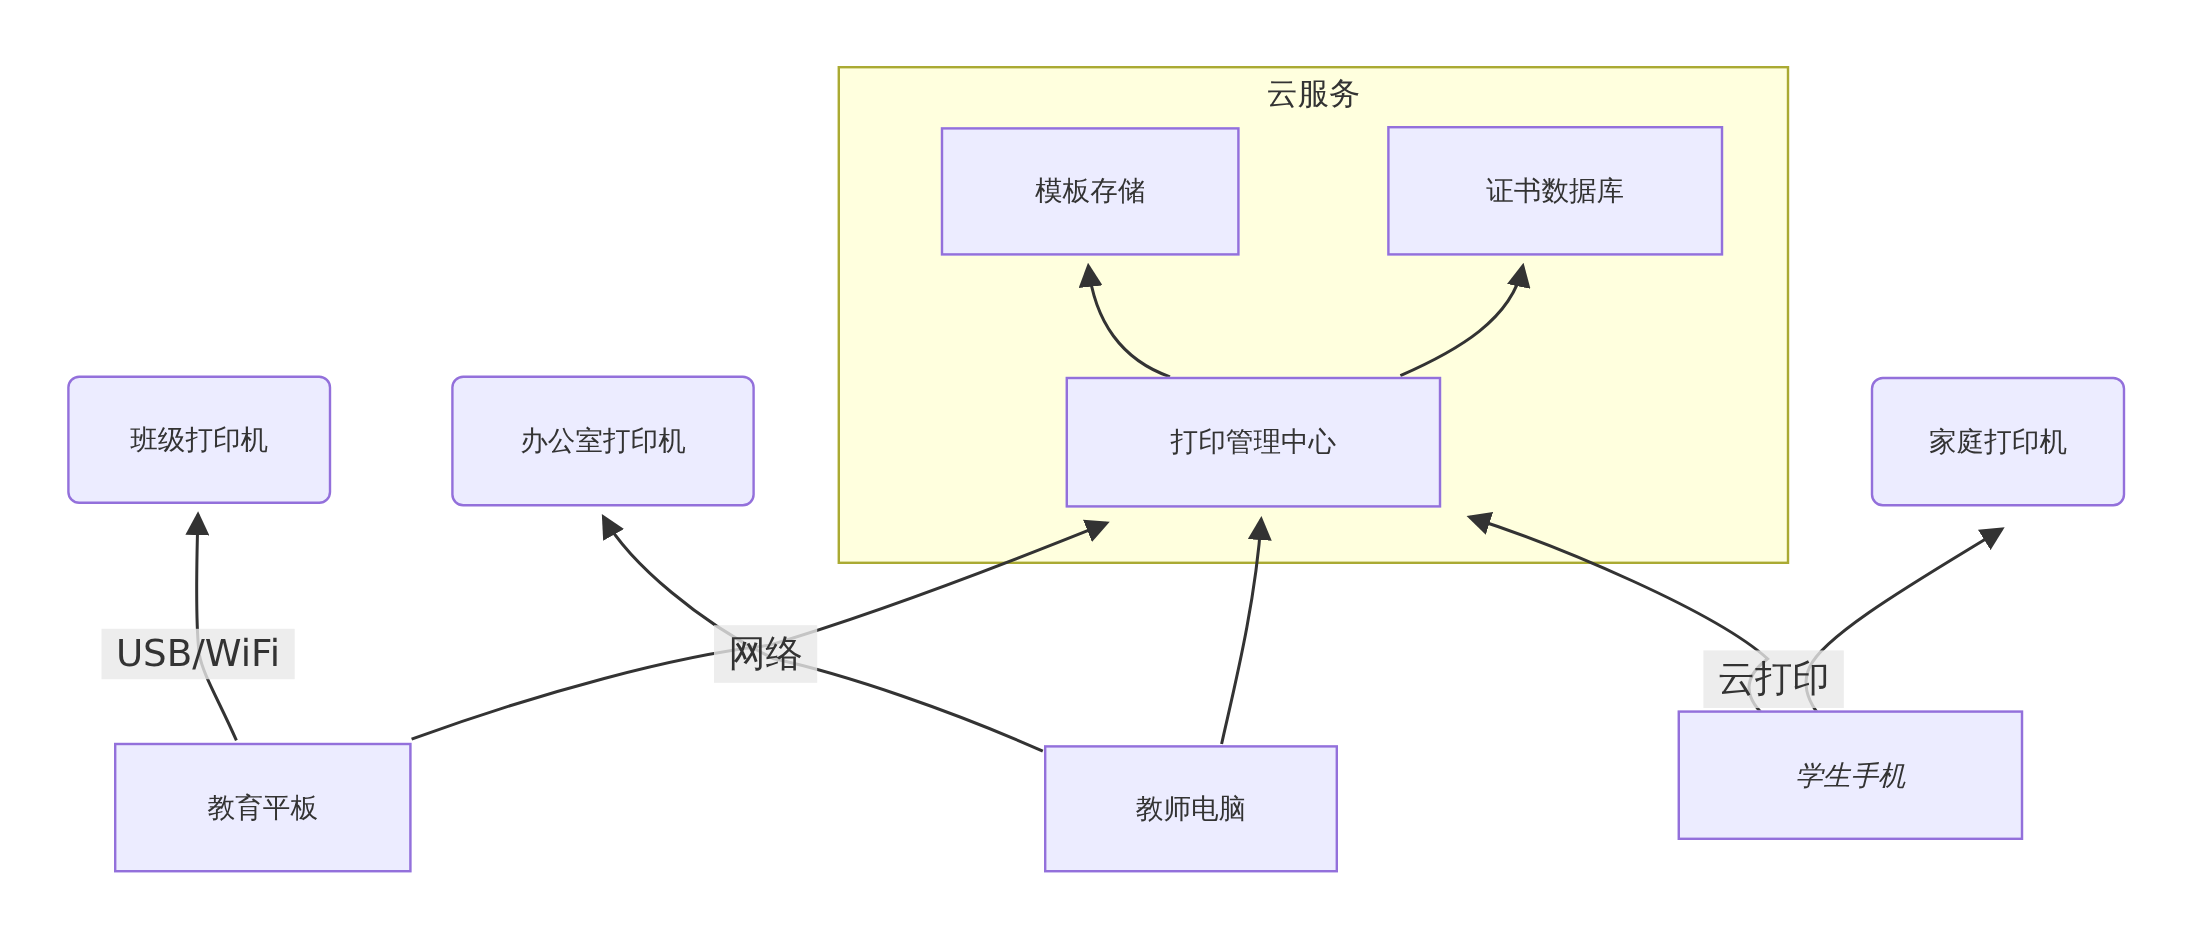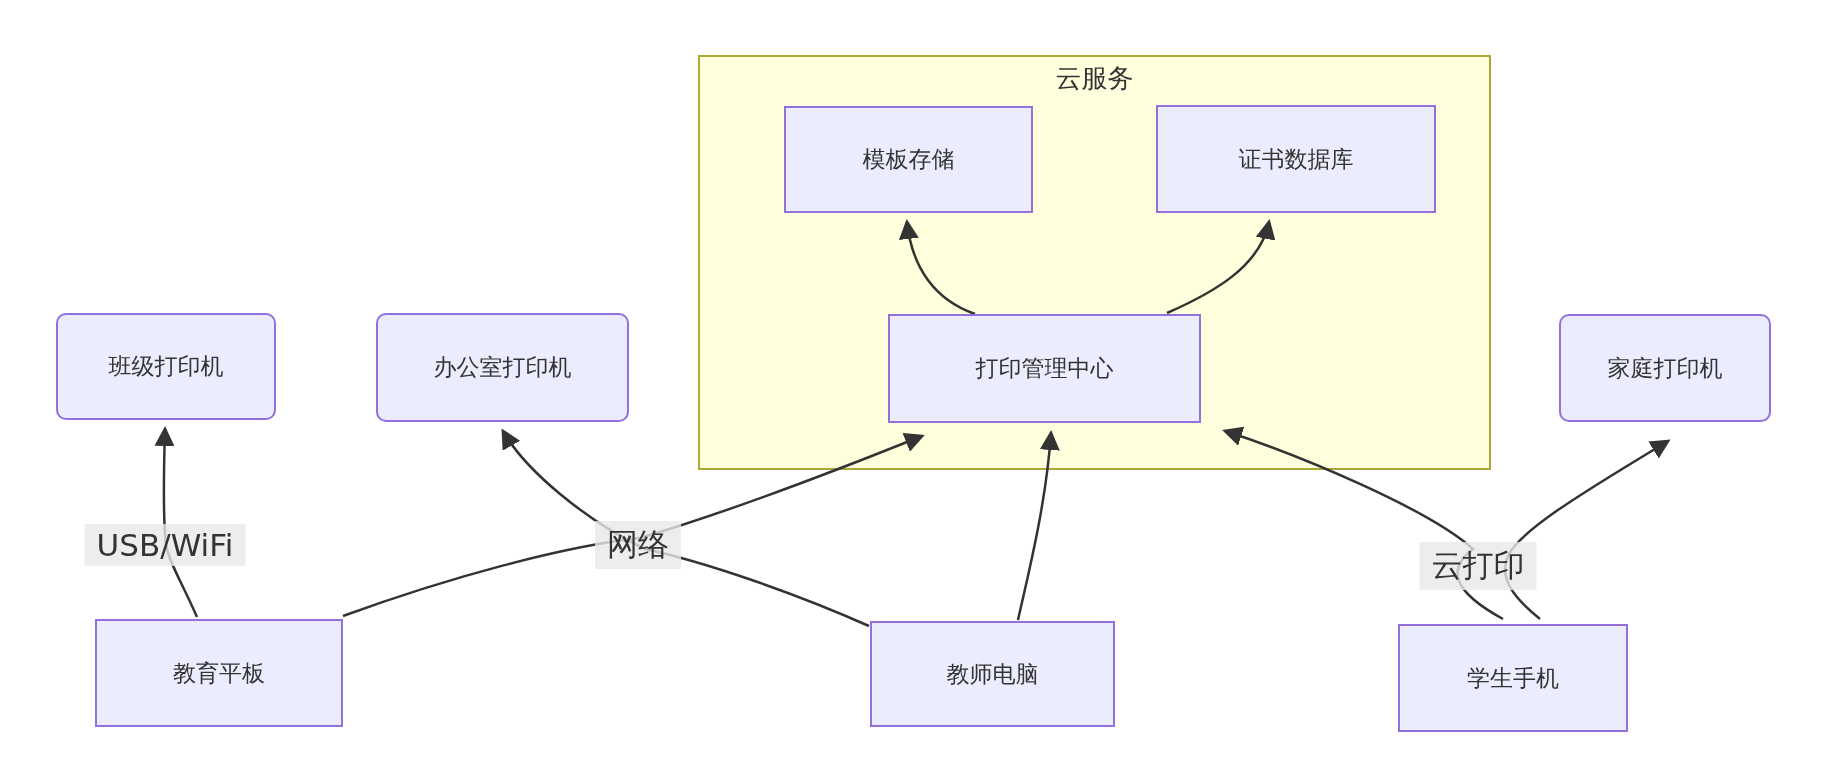--- a/index.html
+++ b/index.html
@@ -73,15 +73,15 @@
   <div class="node" style="left:784px;top:106px;width:249px;height:107px;">模板存储</div>
   <div class="node" style="left:1156px;top:105px;width:280px;height:108px;">证书数据库</div>
   <div class="node" style="left:888px;top:314px;width:313px;height:109px;">打印管理中心</div>
 
   <div class="node rounded" style="left:56px;top:313px;width:220px;height:107px;">班级打印机</div>
   <div class="node rounded" style="left:376px;top:313px;width:253px;height:109px;">办公室打印机</div>
   <div class="node rounded" style="left:1559px;top:314px;width:212px;height:108px;">家庭打印机</div>
 
   <div class="node" style="left:95px;top:619px;width:248px;height:108px;">教育平板</div>
   <div class="node" style="left:870px;top:621px;width:245px;height:106px;">教师电脑</div>
-  <div class="node" style="left:1398px;top:624px;width:230px;height:108px;">学生手机</div>
+  <div class="node" style="left:1398px;top:592px;width:288px;height:108px;font-style:italic;">学生手机</div>
 
 </div>
 
 </body></html>

